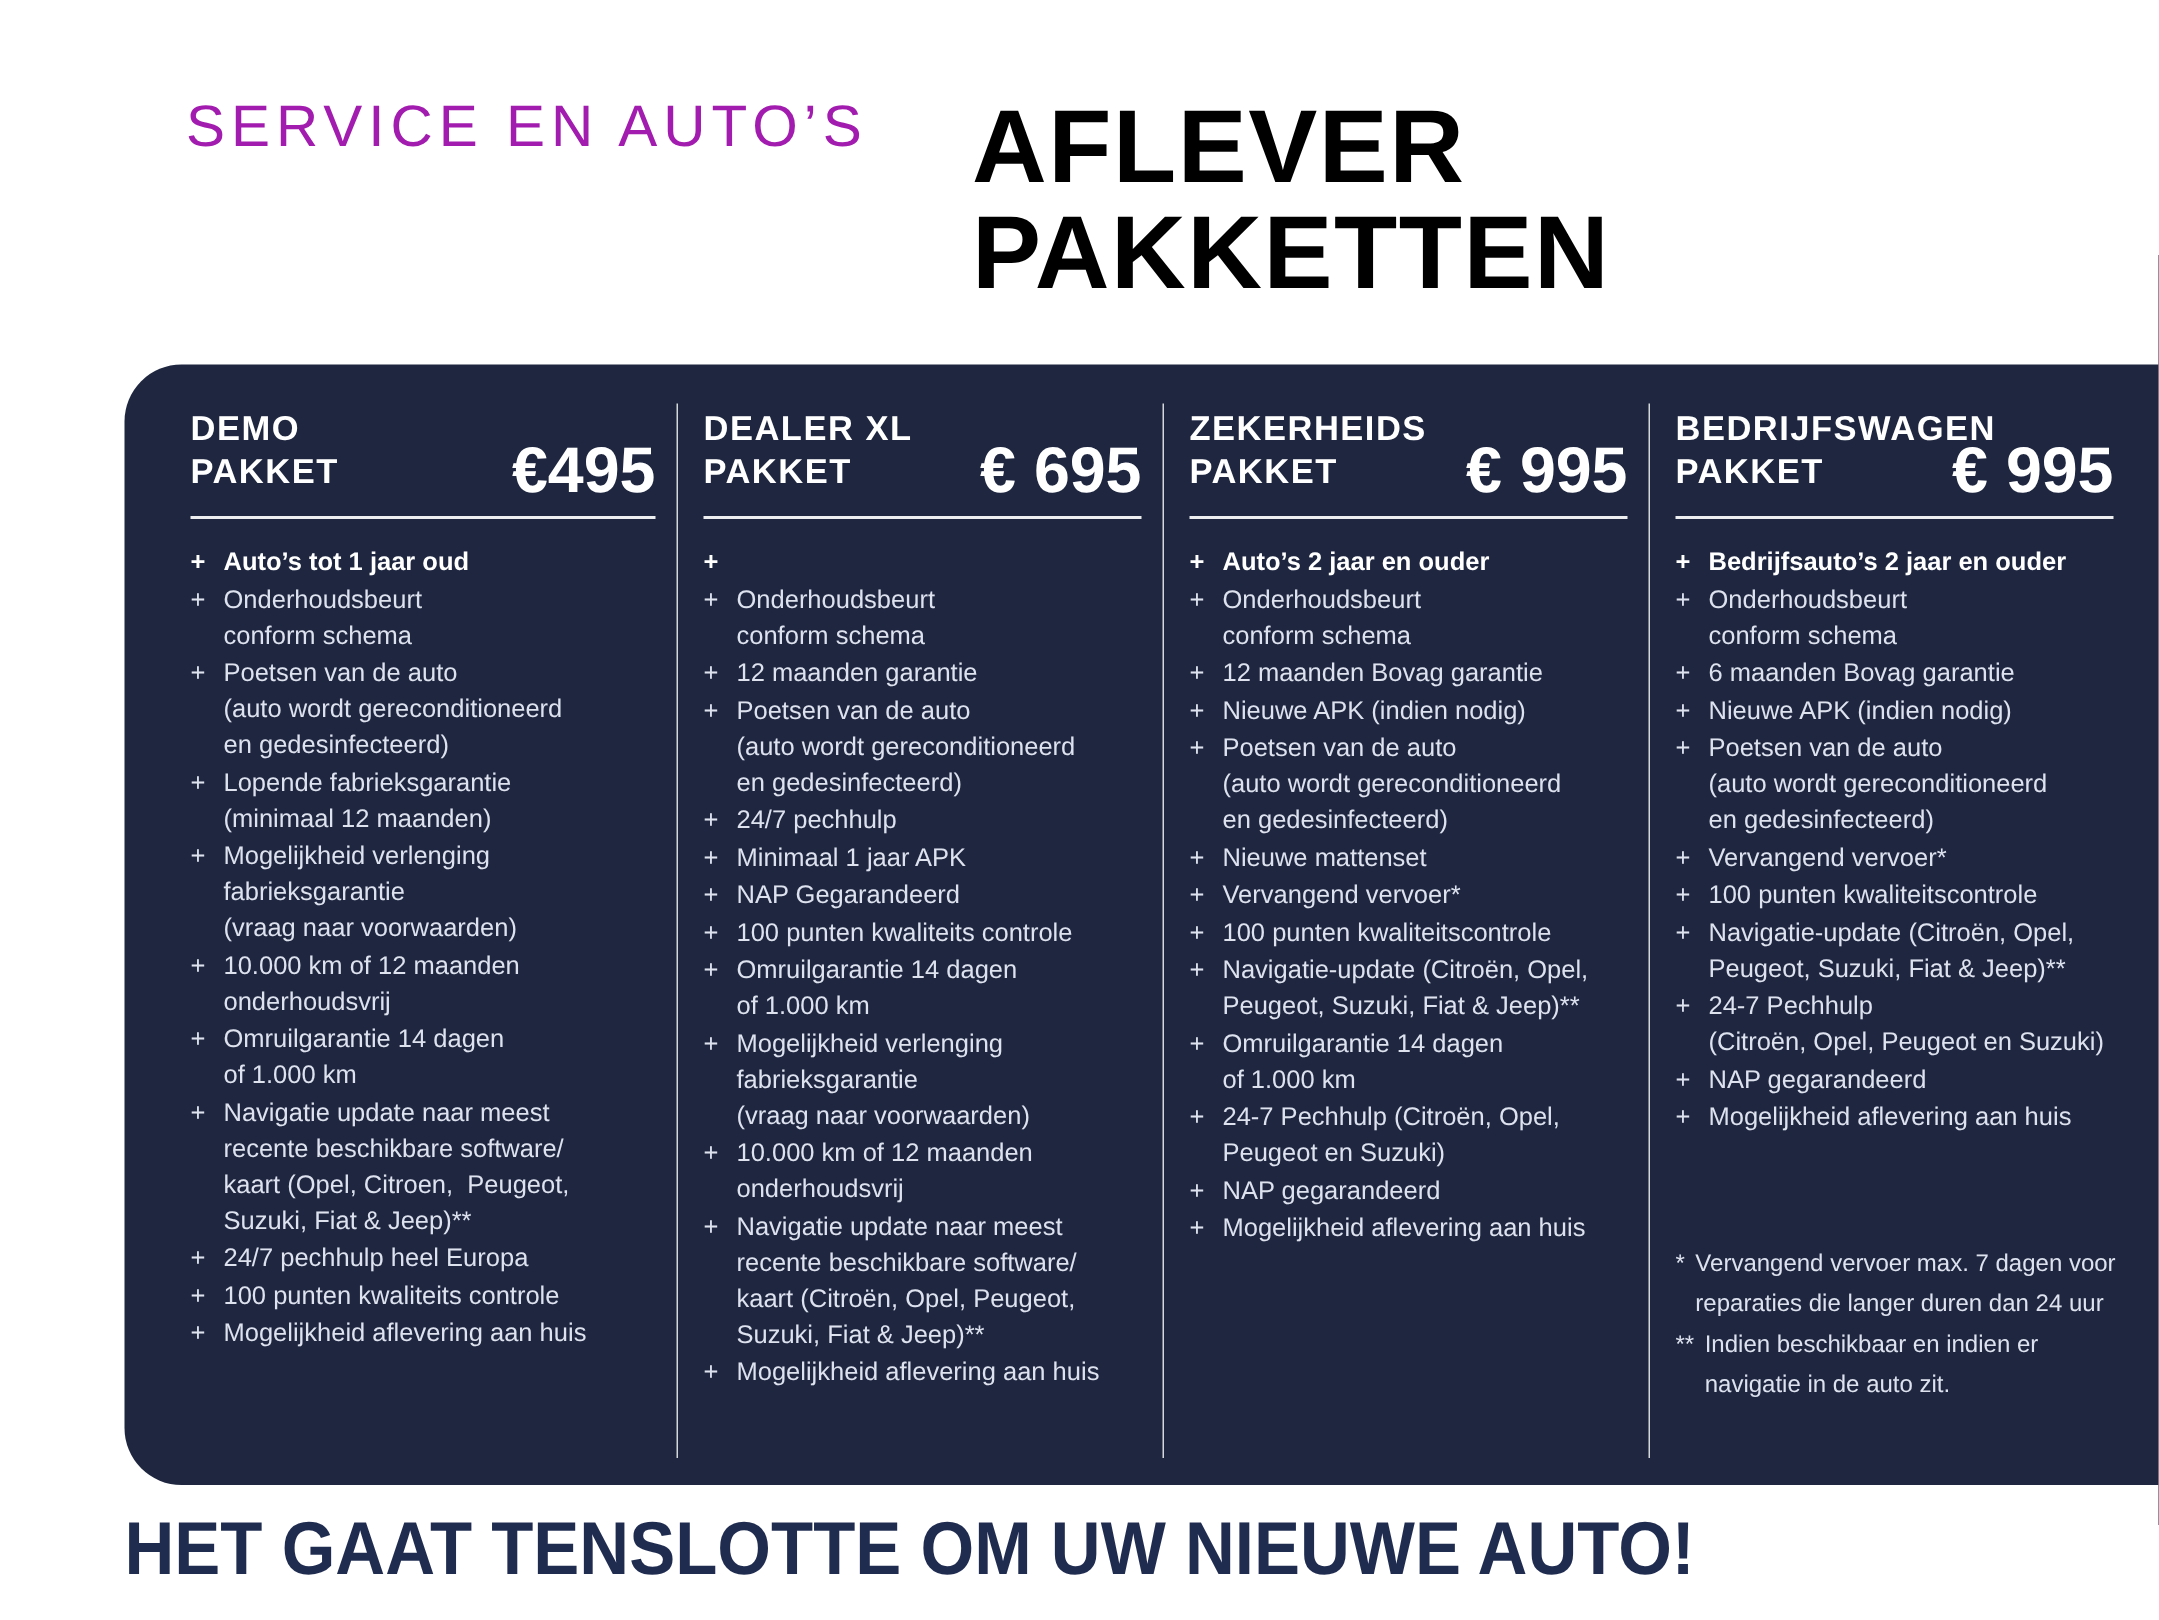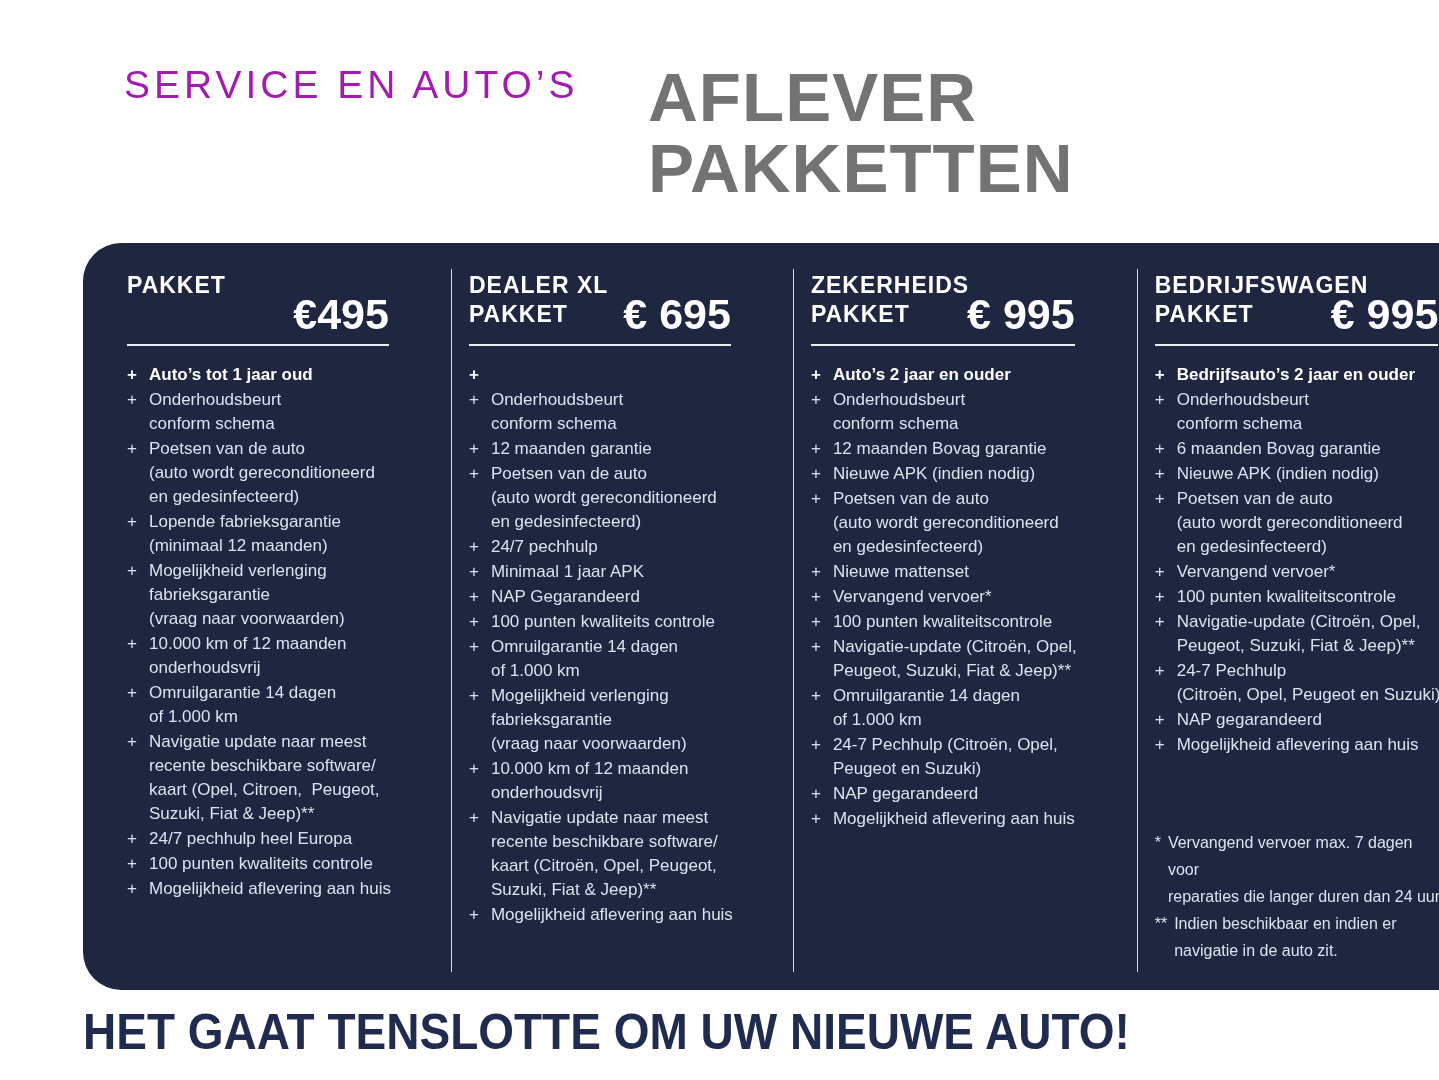--- a/index.html
+++ b/index.html
@@ -15,41 +15,41 @@
   .logo { position:absolute; left:124px; top:58px; color:#22304f; }
   .logo-name {
     font-size:90px; font-weight:bold; letter-spacing:2px; line-height:1.0;
   }
   .logo-sub {
     font-size:39px; font-weight:normal; letter-spacing:4px; line-height:1.0;
     margin-top:7px; color:#a21caf;
   }
   .page-title {
     position:absolute; left:648px; top:62px;
-    color:#737373; font-weight:bold; font-size:69px; line-height:71px;
+    color:#000000; font-weight:bold; font-size:69px; line-height:71px;
     letter-spacing:1px;
   }
 
   
   .panel {
     position:absolute; left:83px; top:243px; right:0; height:747px;
     background:#1e2640;
     border-radius:38px 0 0 38px;
     box-sizing:border-box;
     padding:26px 16px 18px 44px;
   }
   .columns {
     display:grid; grid-template-columns:repeat(4, 1fr);
     height:100%;
   }
   .column {
     box-sizing:border-box;
     padding:2px 12px 4px 17px;
   }
-  .column + .column { border-left:1.5px solid rgba(255,255,255,0.82);margin-left:48px; }
+  .column + .column { border-left:1.5px solid rgba(255,255,255,0.82); }
   .column:first-child { padding-left:0; }
 
   .col-header { position:relative; color:#ffffff; min-height:58px; }
   .col-name {
     font-size:23px; font-weight:bold; letter-spacing:1px; line-height:29px;
     text-transform:uppercase;
   }
   .col-price {
     position:absolute; right:2px; bottom:0;
     font-size:43px; font-weight:bold; line-height:29px; white-space:nowrap;
@@ -95,20 +95,21 @@
   <div>AFLEVER</div>
   <div>PAKKETTEN</div>
 </div>
 
 <div class="panel">
   <div class="columns">
 
     <div class="column">
       <div class="col-header">
         <div class="col-name">
+          <div>DEMO</div>
           <div>PAKKET</div>
         </div>
         <div class="col-price">€495</div>
       </div>
       <div class="col-rule"></div>
       <ul class="items">
           <li class="item bold">
             <span class="marker">+</span>
             <span class="text">Auto’s tot 1 jaar oud</span>
           </li>

